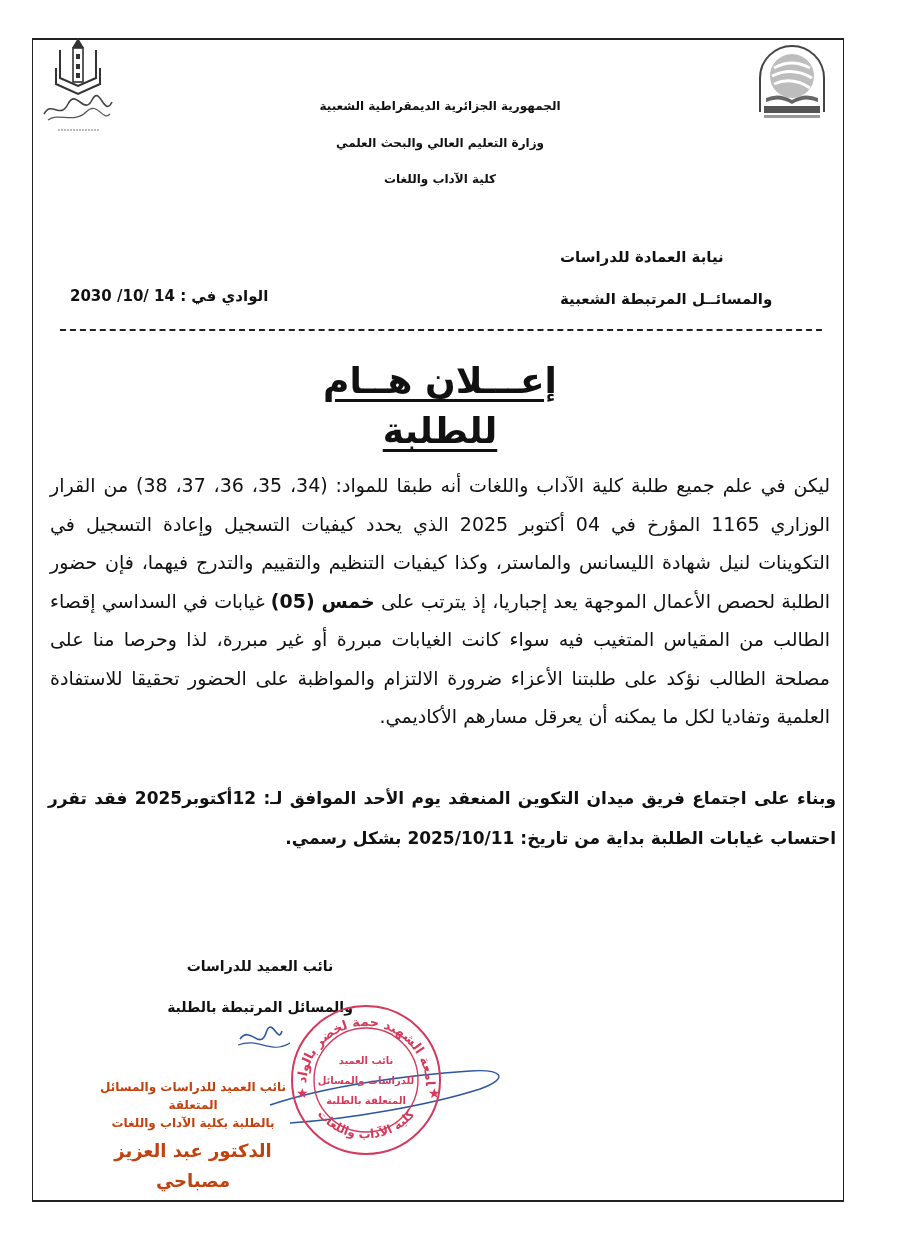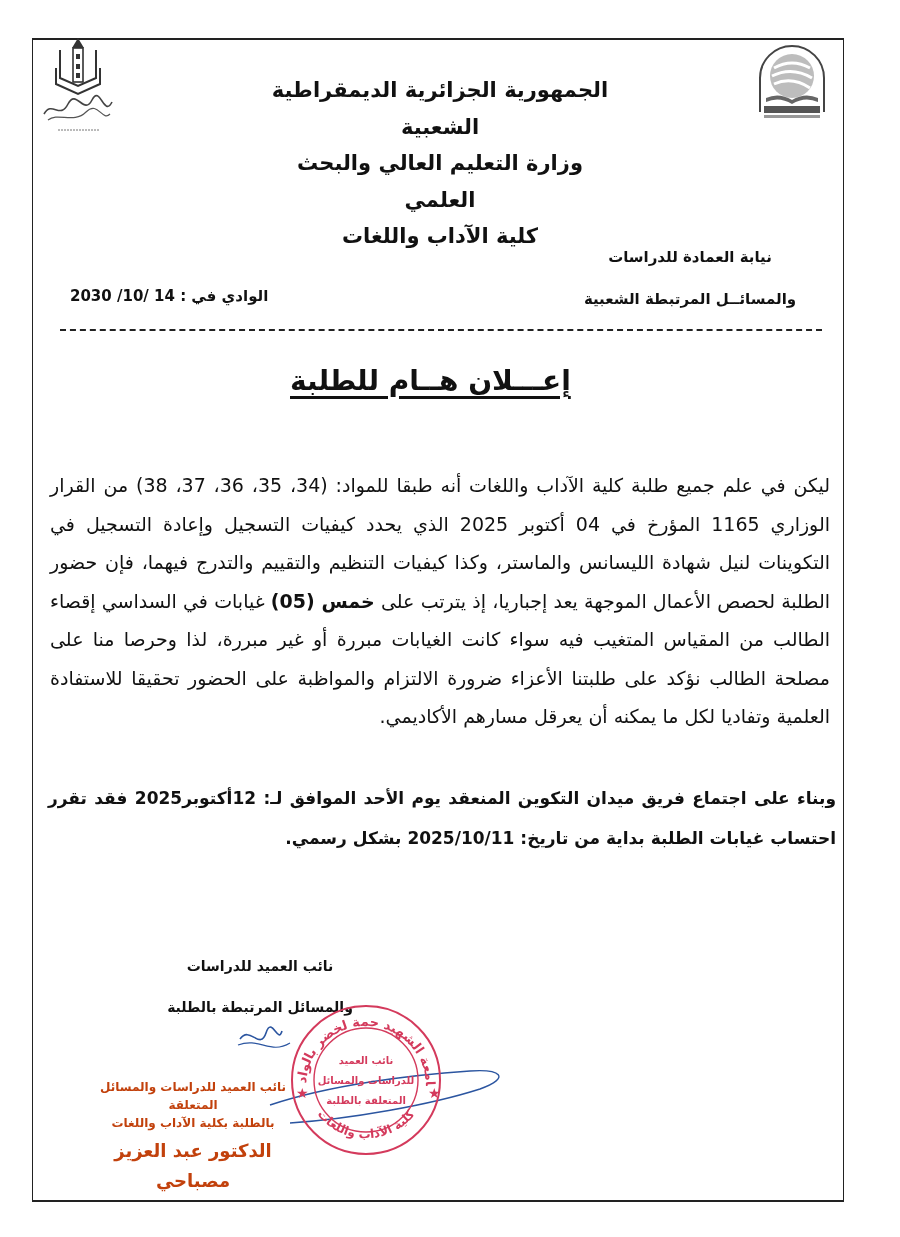--- a/index.html
+++ b/index.html
@@ -11,41 +11,41 @@
       border: 1.5px solid #222;
       border-top-width: 2px; border-bottom-width: 2.5px;
     }
 
     .logo-left { position: absolute; left: 38px; top: 38px; width: 80px; height: 100px; }
     .logo-right { position: absolute; left: 752px; top: 38px; width: 80px; height: 88px; }
 
     .rtl { direction: rtl; unicode-bidi: embed; }
 
     .header-center {
-      position: absolute; left: 270px; top: 72px; width: 340px;
-      text-align: center; font-weight: bold; font-size: 21px; line-height: 36.5px;
+      position: absolute; left: 270px; top: 88px; width: 340px;
+      text-align: center; font-weight: bold; font-size: 12px; line-height: 36.5px;
     }
 
     .dept {
       position: absolute; right: 80px; top: 236px; width: 260px;
-      text-align: center; font-weight: bold; font-size: 15px; line-height: 42px;
+      text-align: left; font-weight: bold; font-size: 15px; line-height: 42px;
     }
     .date {
       position: absolute; left: 70px; top: 282px; width: 220px;
       text-align: left; font-weight: bold; font-size: 15px; line-height: 28px;
     }
 
     .dashed {
       position: absolute; left: 60px; top: 329px; width: 762px; height: 0;
       border-top: 2px dashed #222;
     }
 
     .title {
       position: absolute; left: 290px; top: 356px; width: 300px;
-      text-align: left; font-weight: bold; font-size: 28px; line-height: 50px;
+      text-align: center; font-weight: bold; font-size: 36px; line-height: 50px;
       text-decoration: underline; text-decoration-thickness: 3px; text-underline-offset: 6px;
     }
 
     .body-para {
       position: absolute; left: 50px; top: 466px; width: 780px;
       text-align: justify; text-align-last: right;
       font-size: 19px; line-height: 38.5px;
     }
     .body-para b { font-weight: bold; }
 

